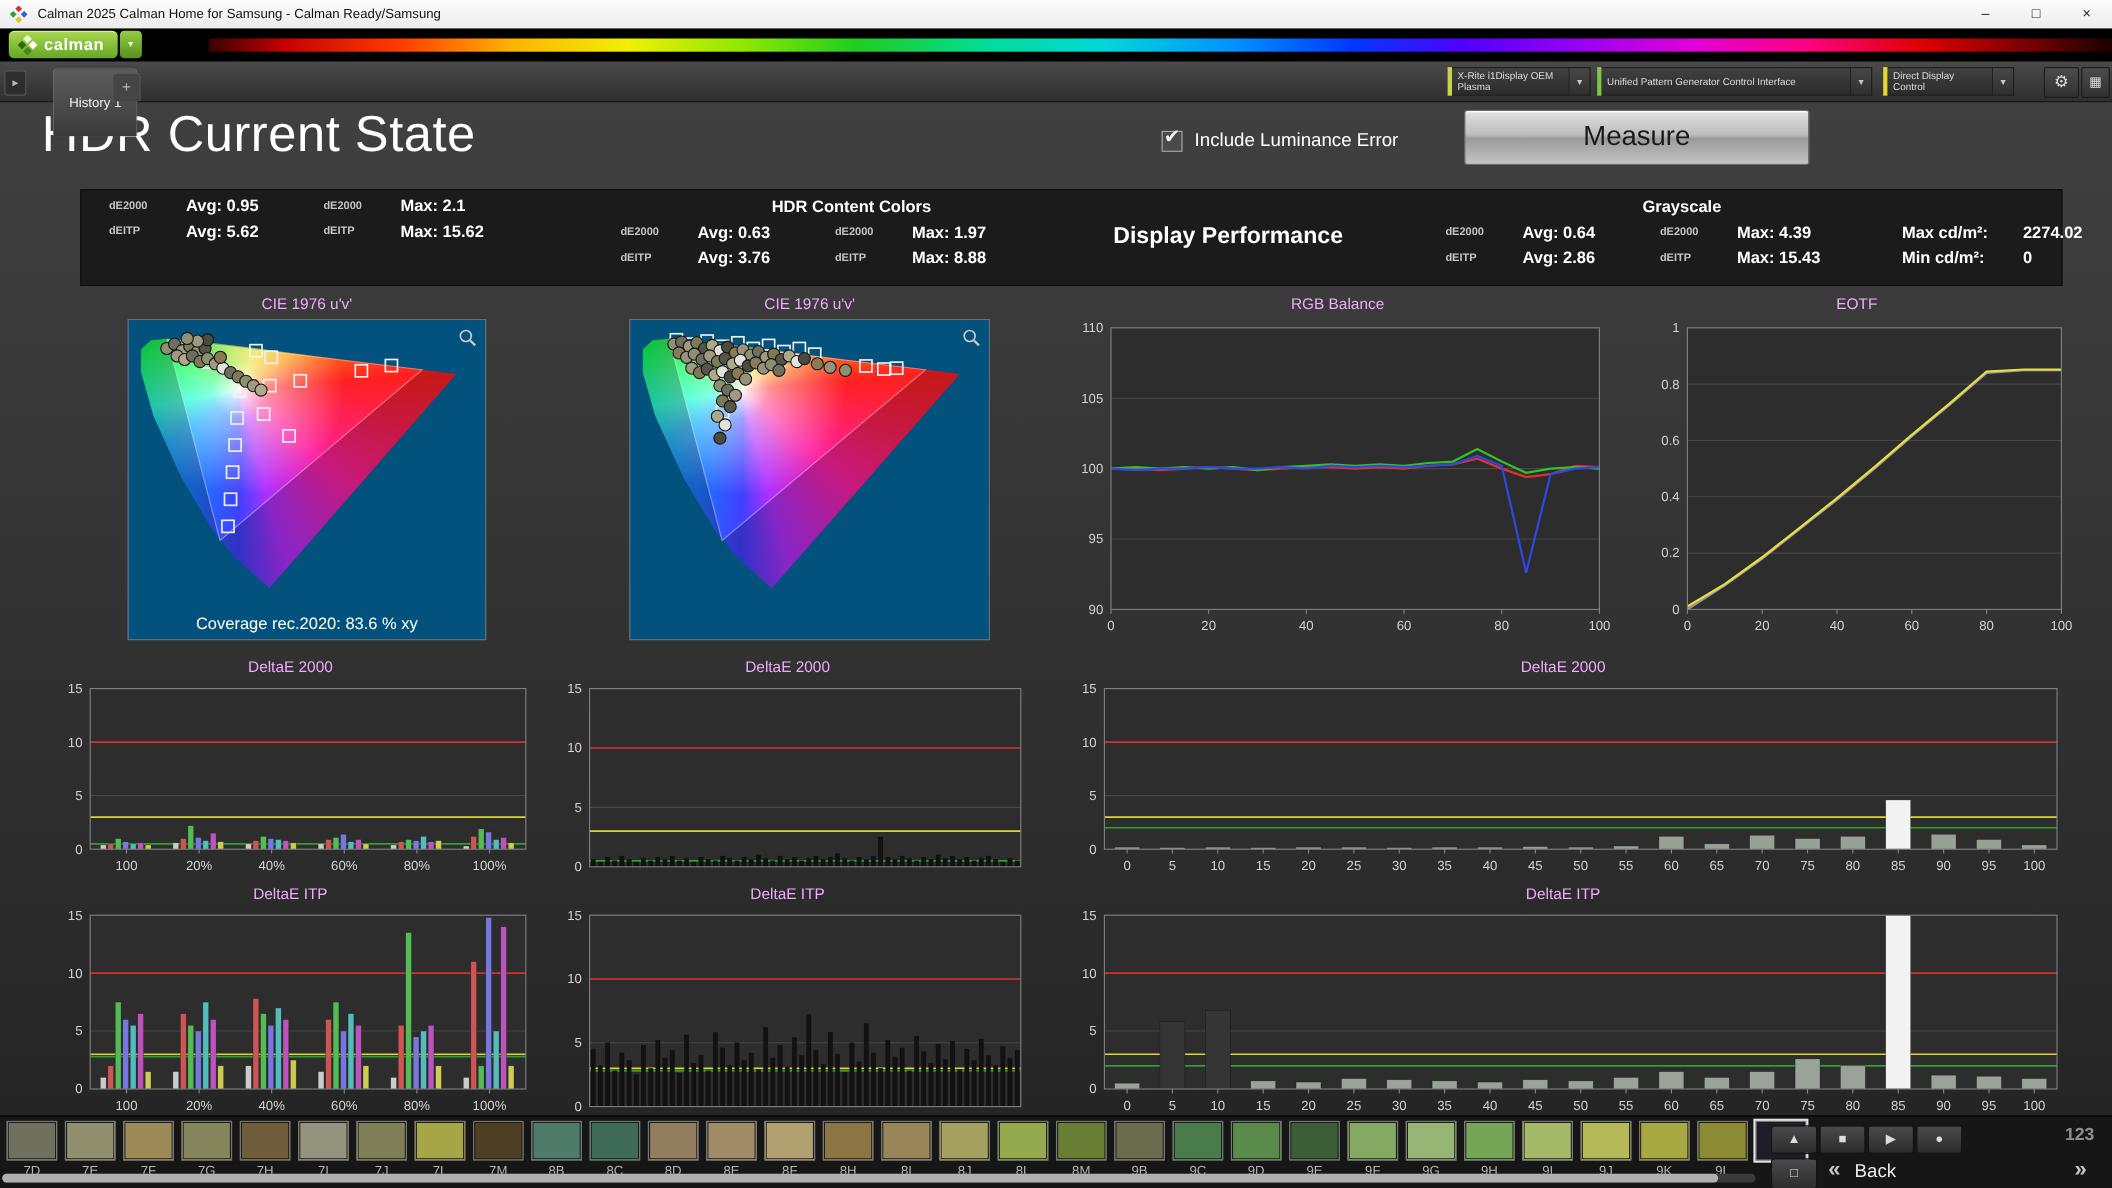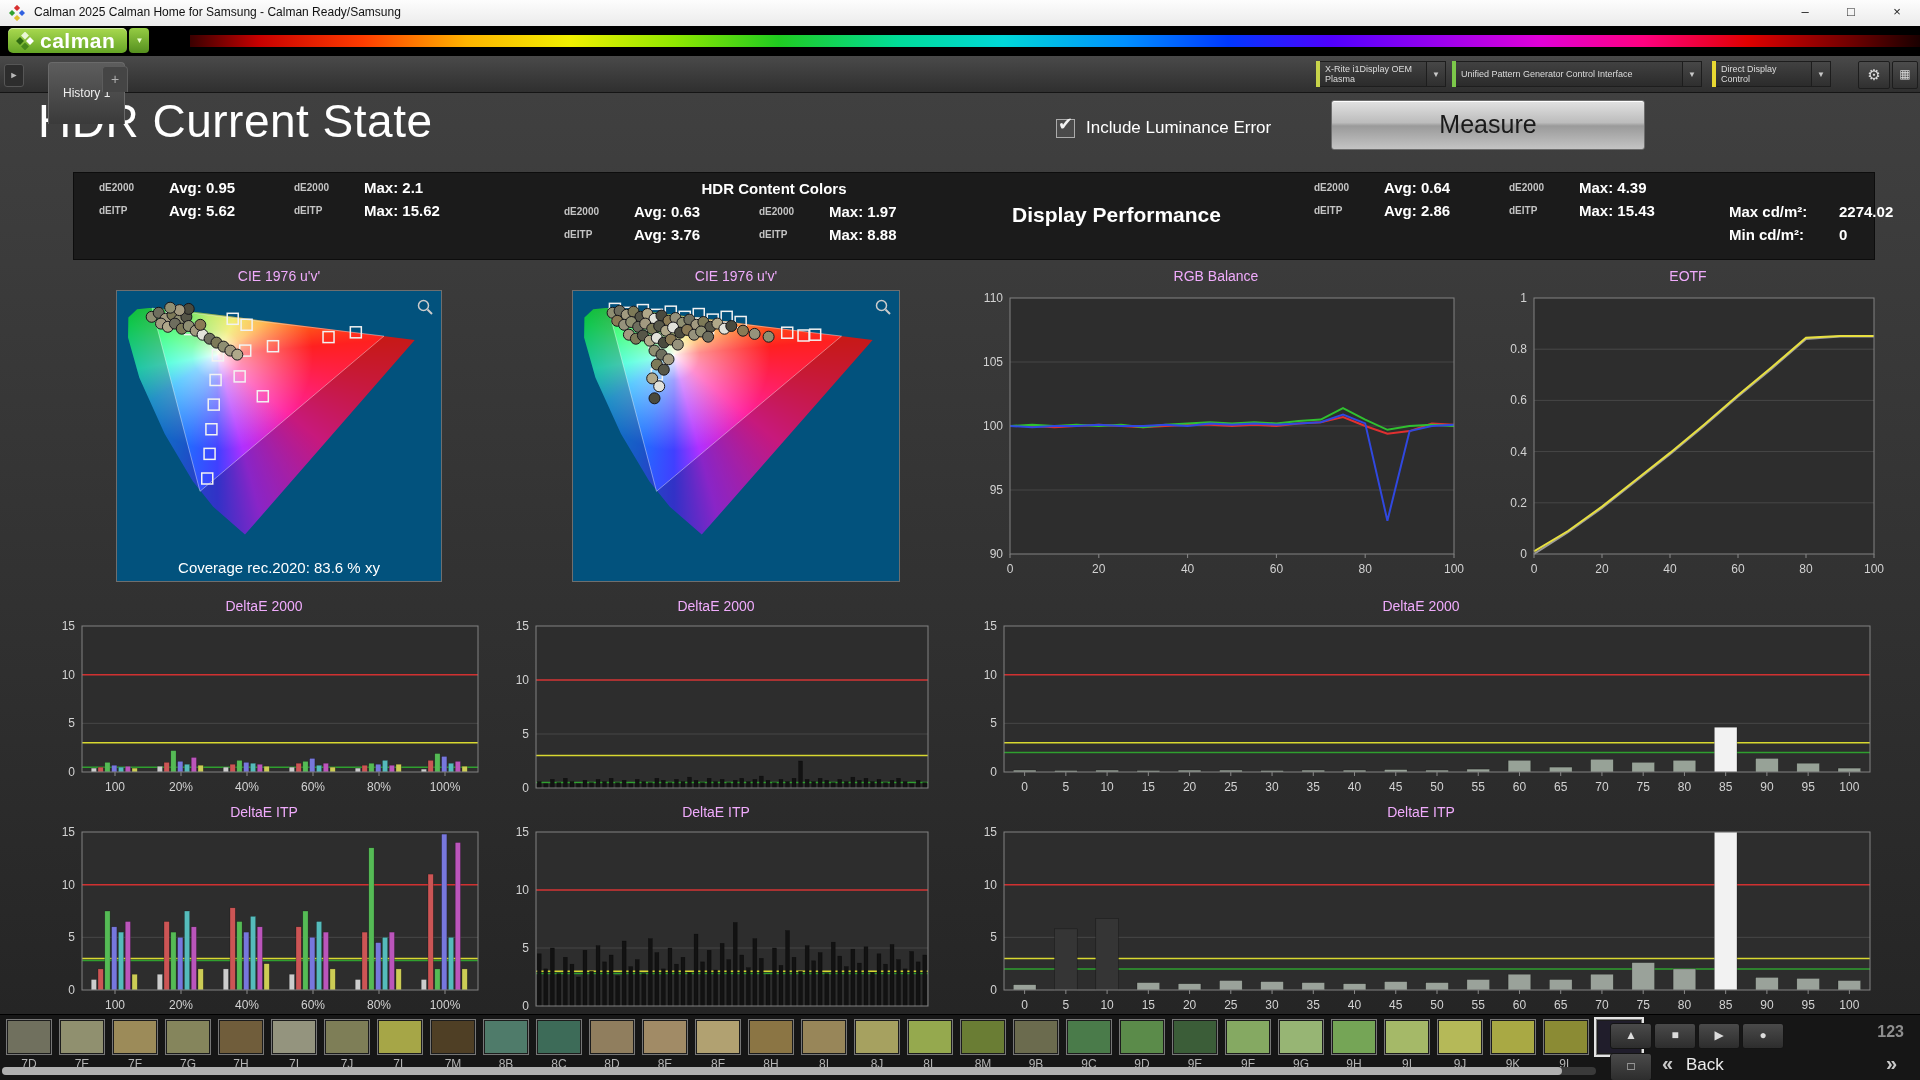--- a/index.html
+++ b/index.html
@@ -9,21 +9,21 @@
     border-bottom:1px solid #c8c8c8;z-index:10;}
   .titlebar-text{position:absolute;left:34px;top:5px;font-size:12px;color:#111;}
   .app-icon{position:absolute;left:9px;top:5px;}
   .win-controls{position:absolute;right:0;top:0;height:26px;display:flex;}
   .win-btn{width:46px;height:26px;text-align:center;line-height:24px;font-size:13px;color:#222;}
   
   .logobar{position:absolute;left:0;top:26px;width:1920px;height:30px;background:#000;z-index:10;}
   .calman-logo{position:absolute;left:8px;top:2px;height:25px;display:flex;align-items:center;gap:2px;}
   .logo-pill{height:25px;display:flex;align-items:center;gap:6px;padding:0 12px 0 8px;border-radius:5px;
     background:linear-gradient(#a9d94f,#66a626);box-shadow:inset 0 1px rgba(255,255,255,.5);}
-  .logo-text{color:#fff;font-size:21px;font-weight:bold;letter-spacing:.5px;}
+  .logo-text{color:#fff;font-size:15px;font-weight:bold;letter-spacing:.5px;}
   .logo-arrow{height:25px;width:20px;border-radius:4px;background:linear-gradient(#95cc43,#55901f);
     color:#eaffd0;font-size:8px;display:flex;align-items:center;justify-content:center;}
   .rainbow{position:absolute;left:190px;right:0;top:9px;height:12px;
     background:linear-gradient(90deg,#3a0000 0%,#c80000 4%,#ff3c00 10%,#ffb400 16%,#f0f000 22%,#90e800 28%,#20cc20 34%,#00dd9a 41%,#00d8d8 47%,#0090ff 54%,#0038ff 60%,#5000ff 66%,#9800f0 72%,#e000d8 78%,#ff0080 84%,#e00000 90%,#700000 96%,#1a0000 100%);}
   
   .toolbar{position:absolute;left:0;top:56px;width:1920px;height:36px;background:linear-gradient(#4a4a4a,#2f2f2f);
     border-bottom:1px solid #151515;z-index:10;}
   .tabscroll{position:absolute;left:4px;top:8px;width:18px;height:21px;background:#2d2d2d;border:1px solid #565656;
     border-radius:3px;color:#b8b8b8;font-size:9px;text-align:center;line-height:20px;}
   .tab{position:absolute;left:27px;top:6px;height:29px;padding:16px 14px;background:linear-gradient(#5d5d5d,#3a3a3a);
@@ -180,20 +180,21 @@
       <span class="met">dE2000</span>
       <span class="val">Max: 1.97</span>
       <span class="met">dEITP</span>
       <span class="val">Avg: 3.76</span>
       <span class="met">dEITP</span>
       <span class="val">Max: 8.88</span>
     </div>
   </div>
   <div class="dp-label">Display Performance</div>
   <div class="sgroup" style="left:1240px;width:430px;">
+    <div class="sg-title">Grayscale</div>
     <div class="sg-grid">
       <span class="met">dE2000</span>
       <span class="val">Avg: 0.64</span>
       <span class="met">dE2000</span>
       <span class="val">Max: 4.39</span>
       <span class="met">dEITP</span>
       <span class="val">Avg: 2.86</span>
       <span class="met">dEITP</span>
       <span class="val">Max: 15.43</span>
     </div>

